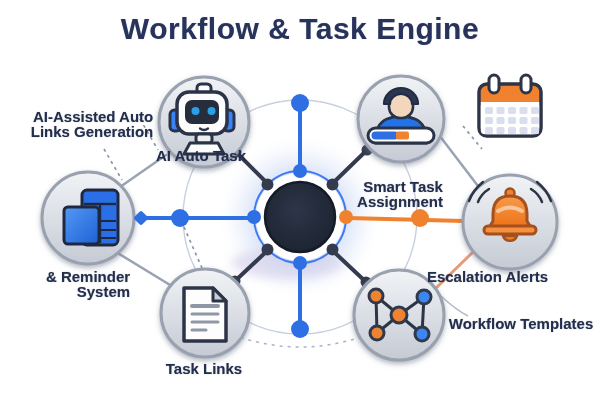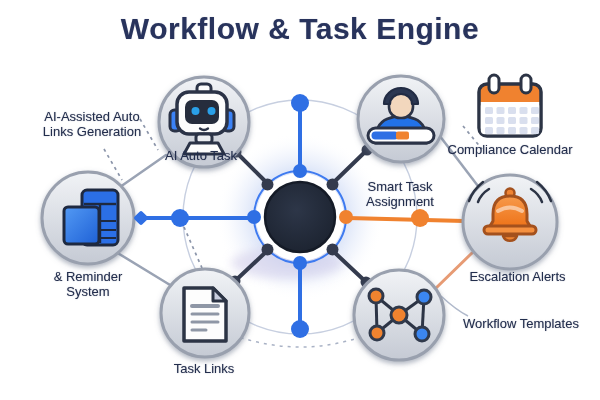--- a/index.html
+++ b/index.html
@@ -7,22 +7,22 @@
     position:relative;width:600px;height:400px;overflow:hidden;background:#ffffff;
     font-family:"Liberation Sans",sans-serif;
   }
   .title{
     position:absolute;left:0;right:0;top:12px;text-align:center;
     font-size:30px;font-weight:800;letter-spacing:.5px;color:#28335c;
     text-shadow:0 0 1px rgba(40,51,92,.35);
   }
   svg.layer{position:absolute;left:0;top:0;}
   .label{
-    position:absolute;transform:translateX(-50%);text-align:center;white-space:nowrap;
-    font-size:13px;font-weight:400;color:#232e4d;line-height:14.5px;
+    position:absolute;transform:translateX(-50%);text-align:right;white-space:nowrap;
+    font-size:15px;font-weight:700;color:#232e4d;line-height:14.5px;
     text-shadow:0 0 1.2px rgba(35,46,77,.4);
   }
   .label span{display:block;}
 </style>
 </head>
 <body>
 
 <div class="canvas">
 
   <svg class="layer" width="600" height="400" viewBox="0 0 600 400">
@@ -235,24 +235,21 @@
     <span>AI Auto Task</span>
   </div>
   <div class="label" style="left:92px;top:110px;">
     <span>AI-Assisted Auto</span>
     <span>Links Generation</span>
   </div>
   <div class="label" style="left:400px;top:180px;">
     <span>Smart Task</span>
     <span>Assignment</span>
   </div>
-  <div class="label" style="left:510px;top:143px;">
-    <span>Compliance Calendar</span>
-  </div>
-  <div class="label" style="left:511px;top:270px;padding-left:13px;">
+  <div class="label" style="left:481px;top:270px;padding-left:13px;">
     <span>Escalation Alerts</span>
   </div>
   <div class="label" style="left:521px;top:317px;">
     <span>Workflow Templates</span>
   </div>
   <div class="label" style="left:204px;top:362px;">
     <span>Task Links</span>
   </div>
   <div class="label" style="left:88px;top:270px;">
     <span>&amp; Reminder</span>

